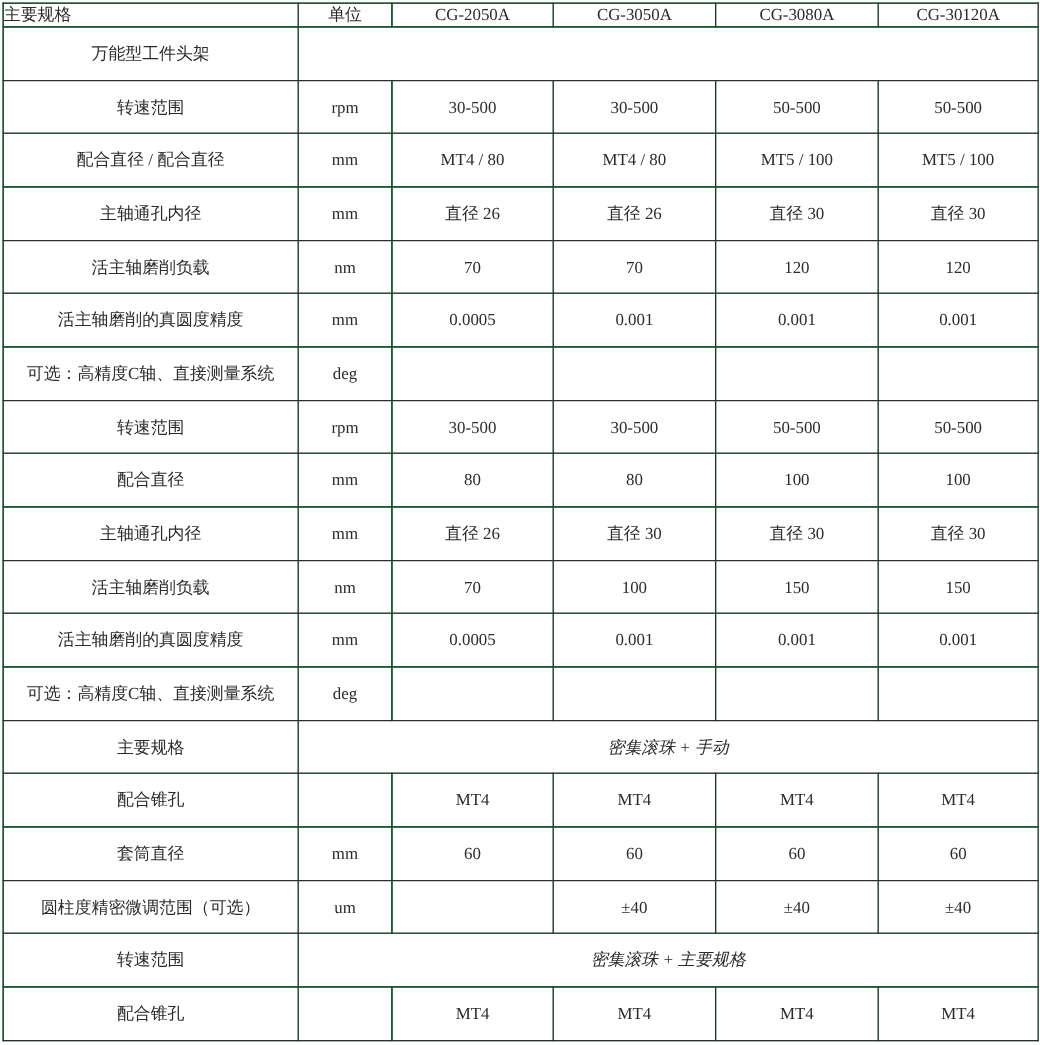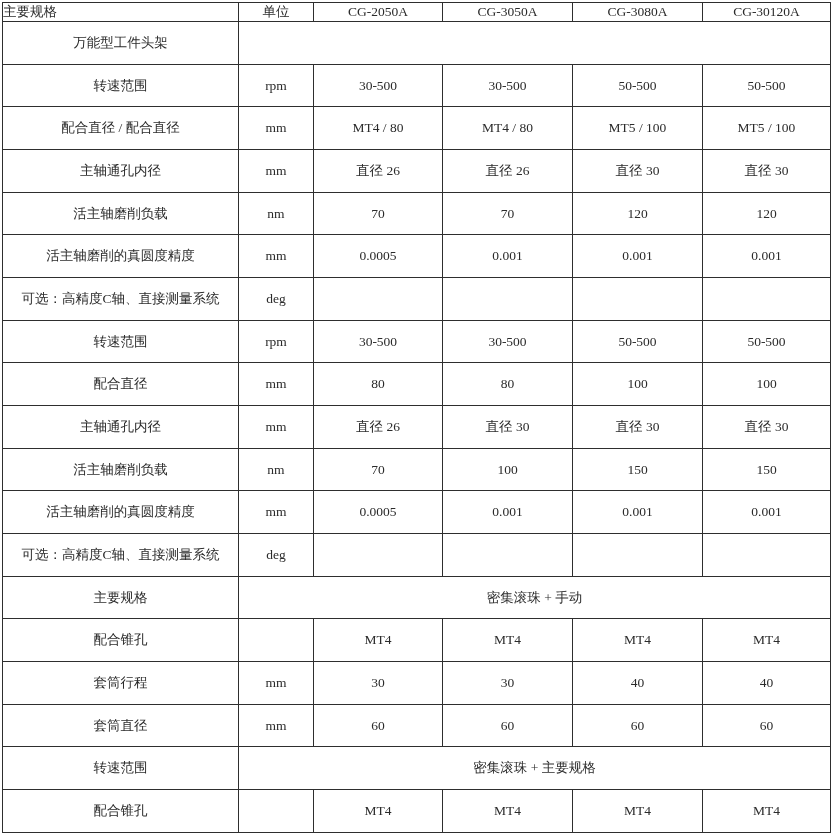--- a/index.html
+++ b/index.html
@@ -40,20 +40,21 @@
   }
   .col-header-label {
     text-align: left;
     padding-left: 11px;
   }
   .unit-cell, .value-cell, .col-header {
     text-align: center;
   }
   .merged-cell {
     text-align: center;
+    font-style: italic;
   }
 </style>
 </head>
 <body>
 
 <table class="spec-table">
   <colgroup>
     <col style="width:236px">
     <col style="width:75px">
     <col style="width:129px">
@@ -179,34 +180,34 @@
       </tr>
       <tr>
         <td class="label-cell">配合锥孔</td>
         <td class="unit-cell"></td>
         <td class="value-cell">MT4</td>
         <td class="value-cell">MT4</td>
         <td class="value-cell">MT4</td>
         <td class="value-cell">MT4</td>
       </tr>
       <tr>
-        <td class="label-cell">套筒行程</td>
-        <td class="unit-cell">mm</td>
-        <td class="value-cell">30</td>
-        <td class="value-cell">30</td>
-        <td class="value-cell">40</td>
-        <td class="value-cell">40</td>
-      </tr>
-      <tr>
         <td class="label-cell">套筒直径</td>
         <td class="unit-cell">mm</td>
         <td class="value-cell">60</td>
         <td class="value-cell">60</td>
         <td class="value-cell">60</td>
         <td class="value-cell">60</td>
+      </tr>
+      <tr>
+        <td class="label-cell">圆柱度精密微调范围（可选）</td>
+        <td class="unit-cell">um</td>
+        <td class="value-cell"></td>
+        <td class="value-cell">±40</td>
+        <td class="value-cell">±40</td>
+        <td class="value-cell">±40</td>
       </tr>
       <tr>
         <td class="label-cell">转速范围</td>
         <td colspan="5" class="merged-cell">密集滚珠 + 主要规格</td>
       </tr>
       <tr>
         <td class="label-cell">配合锥孔</td>
         <td class="unit-cell"></td>
         <td class="value-cell">MT4</td>
         <td class="value-cell">MT4</td>

